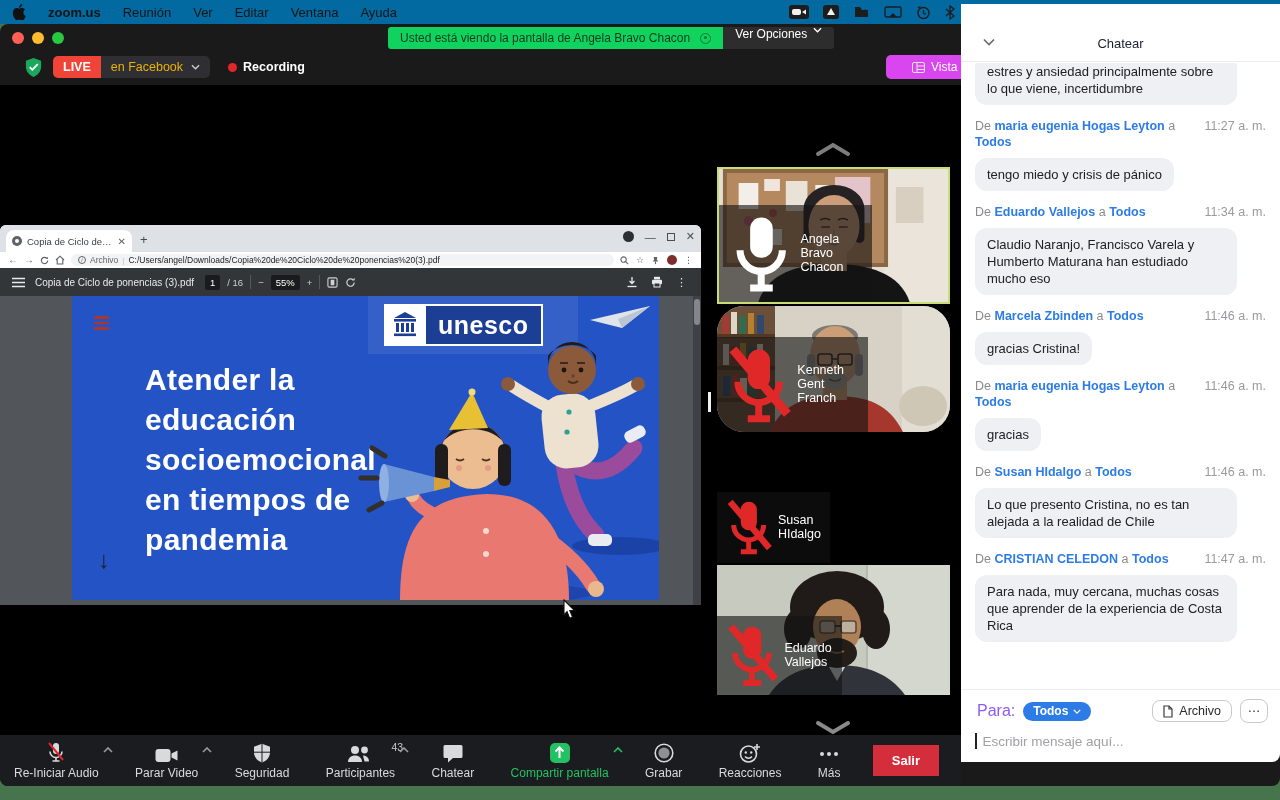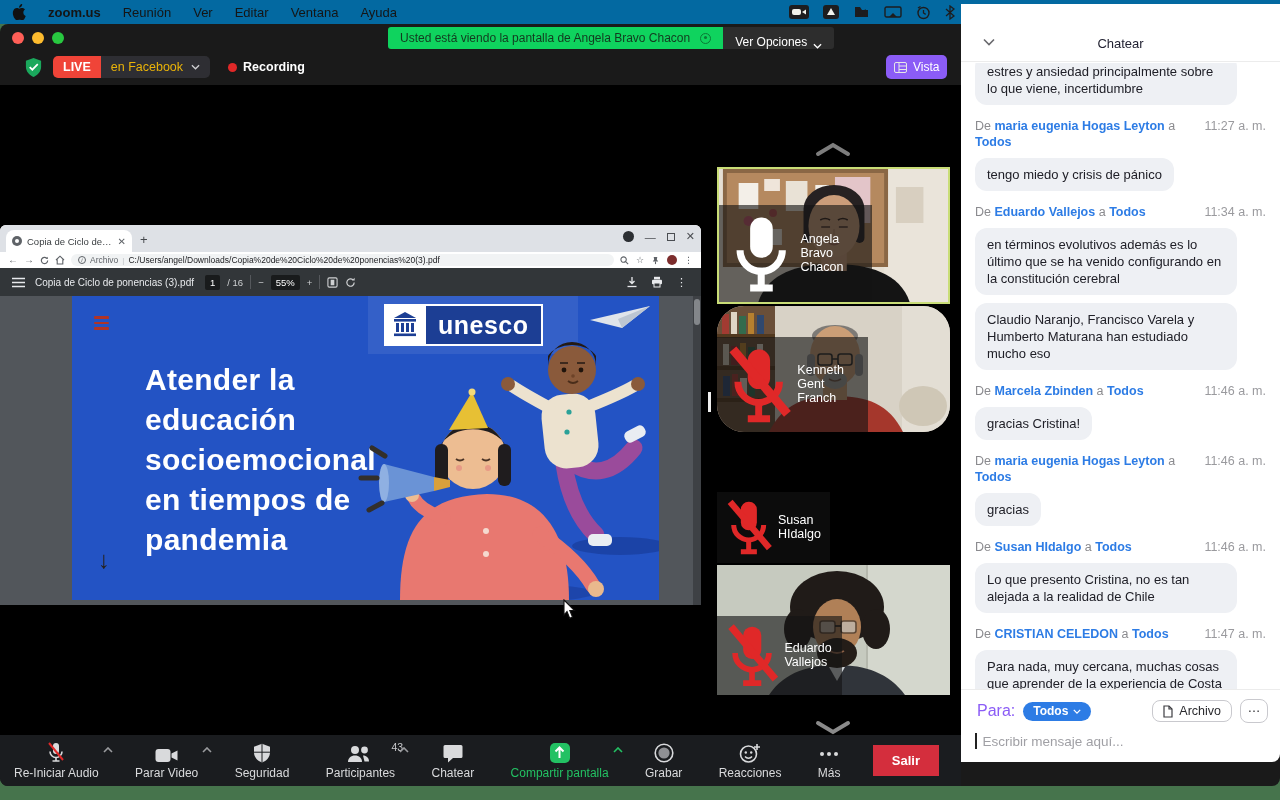--- a/index.html
+++ b/index.html
@@ -26,32 +26,32 @@
   
   .zwin { position:absolute; left:0; top:24px; width:1280px; height:762px; background:#1a1a1a; border-radius:8px 8px 8px 8px; overflow:hidden; }
   .tlights { position:absolute; left:12px; top:8px; display:flex; gap:8px; }
   .tlight { width:12px; height:12px; border-radius:50%; }
   .tl-r{background:#ff5f57;} .tl-y{background:#febc2e;} .tl-g{background:#28c840;}
 
   .banner { position:absolute; left:388px; top:3px; height:22px; display:flex; }
   .banner-green { background:#0fd35e; color:#133a1f; font-size:12px; display:flex; align-items:center; gap:10px; padding:0 12px; border-radius:3px 0 0 3px; }
   .banner-dot { width:11px; height:11px; border:1.5px solid #0b7a36; border-radius:50%; display:inline-block; position:relative; }
   .banner-dot::after{ content:""; position:absolute; left:2.5px; top:2.5px; width:3px; height:3px; border-radius:50%; background:#0b7a36; }
-  .banner-opts { background:#2d2d2d; color:#fff; font-size:12px; display:flex; align-items:flex-end; gap:6px; padding:0 12px; border-radius:0 3px 3px 0; cursor:pointer; }
+  .banner-opts { background:#2d2d2d; color:#fff; font-size:12px; display:flex; align-items:flex-start; gap:6px; padding:0 12px; border-radius:0 3px 3px 0; cursor:pointer; }
 
   .liverow { position:absolute; left:24px; top:31px; height:24px; display:flex; align-items:center; gap:10px; }
   .shield-ic { width:19px; height:21px; }
   .livewrap { display:flex; height:22px; border-radius:5px; overflow:hidden; }
   .live-badge { background:#f04438; color:#fff; font-weight:bold; font-size:12.5px; display:flex; align-items:center; padding:0 10px; }
   .live-target { background:#2e2e33; color:#eab308; font-size:12.5px; display:flex; align-items:center; gap:8px; padding:0 10px; }
   .rec { display:flex; align-items:center; gap:6px; margin-left:8px; color:#fff; font-size:12.5px; font-weight:bold; }
   .rec-dot { width:9px; height:9px; border-radius:50%; background:#e02828; }
 
-  .vista-btn { position:absolute; left:886px; top:31px; height:24px; background:#8b5cf6; color:#fff; font-size:12px;
-    display:flex; align-items:center; gap:6px; padding:0 8px; border-radius:5px; cursor:pointer; }
+  .vista-btn { position:absolute; left:886px; top:31px; height:24px; background:#d946ef; color:#fff; font-size:12px;
+    display:flex; align-items:center; gap:6px; padding:0 26px; border-radius:5px; cursor:pointer; }
 
   .stage { position:absolute; left:0; top:61px; width:961px; height:650px; background:#000; }
 
   
   .chrome { position:absolute; left:0; top:140px; width:701px; height:380px; background:#fff; border-radius:6px 6px 0 0; }
   .tabstrip { position:relative; height:27px; background:#dee1e6; border-radius:6px 6px 0 0; }
   .tab { position:absolute; left:6px; top:5px; width:126px; height:22px; background:#fff; border-radius:8px 8px 0 0;
     display:flex; align-items:center; gap:5px; padding:0 6px; }
   .tab-fav { width:10px; height:10px; border-radius:50%; background:#5f6368; flex:none; position:relative; }
   .tab-fav::after{content:""; position:absolute; left:3px; top:3px; width:4px; height:4px; border-radius:50%; background:#fff;}
@@ -714,21 +714,20 @@
       <div class="meta">
         <span class="who"><span>De</span> <span class="mname">maria eugenia Hogas Leyton</span> <span>a</span> <span class="mname">Todos</span></span>
         <span class="when">11:27 a. m.</span>
       </div>
       <div class="bwrap"><span class="bubble">tengo miedo y crisis de pánico</span></div>
 
       <div class="meta">
         <span class="who"><span>De</span> <span class="mname">Eduardo Vallejos</span> <span>a</span> <span class="mname">Todos</span></span>
         <span class="when">11:34 a. m.</span>
       </div>
-      <div class="bwrap"><span class="bubble">en términos evolutivos además es lo último que se ha venido configurando en la constitución cerebral</span></div>
       <div class="bwrap"><span class="bubble">Claudio Naranjo, Francisco Varela y Humberto Maturana han estudiado mucho eso</span></div>
 
       <div class="meta">
         <span class="who"><span>De</span> <span class="mname">Marcela Zbinden</span> <span>a</span> <span class="mname">Todos</span></span>
         <span class="when">11:46 a. m.</span>
       </div>
       <div class="bwrap"><span class="bubble">gracias Cristina!</span></div>
 
       <div class="meta">
         <span class="who"><span>De</span> <span class="mname">maria eugenia Hogas Leyton</span> <span>a</span> <span class="mname">Todos</span></span>

